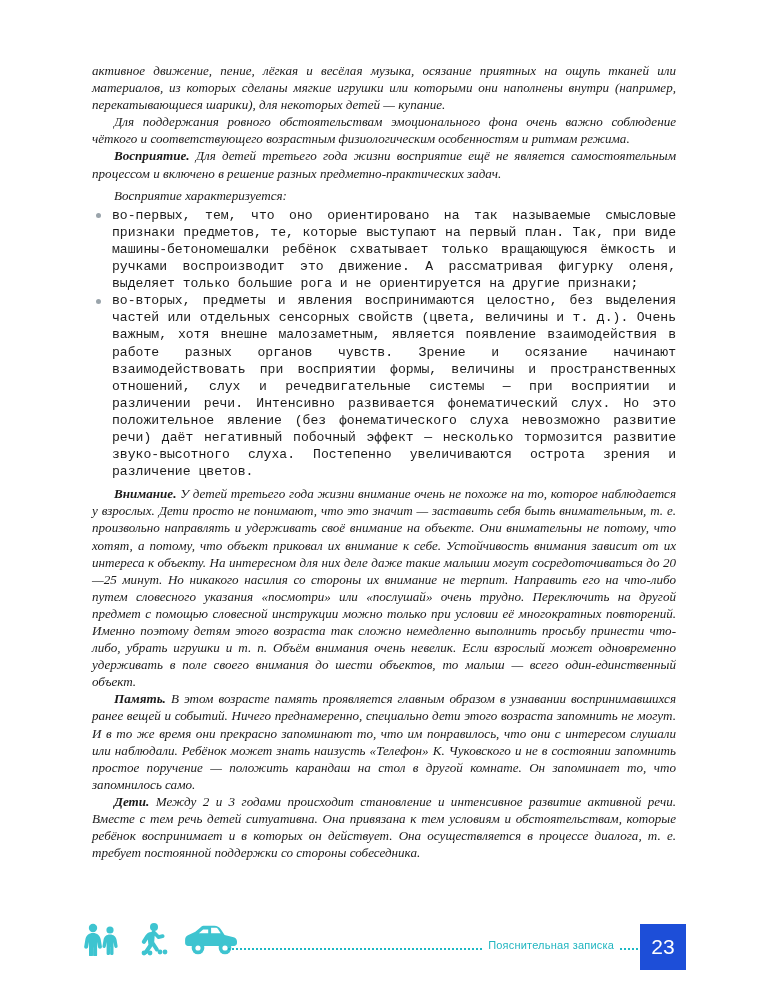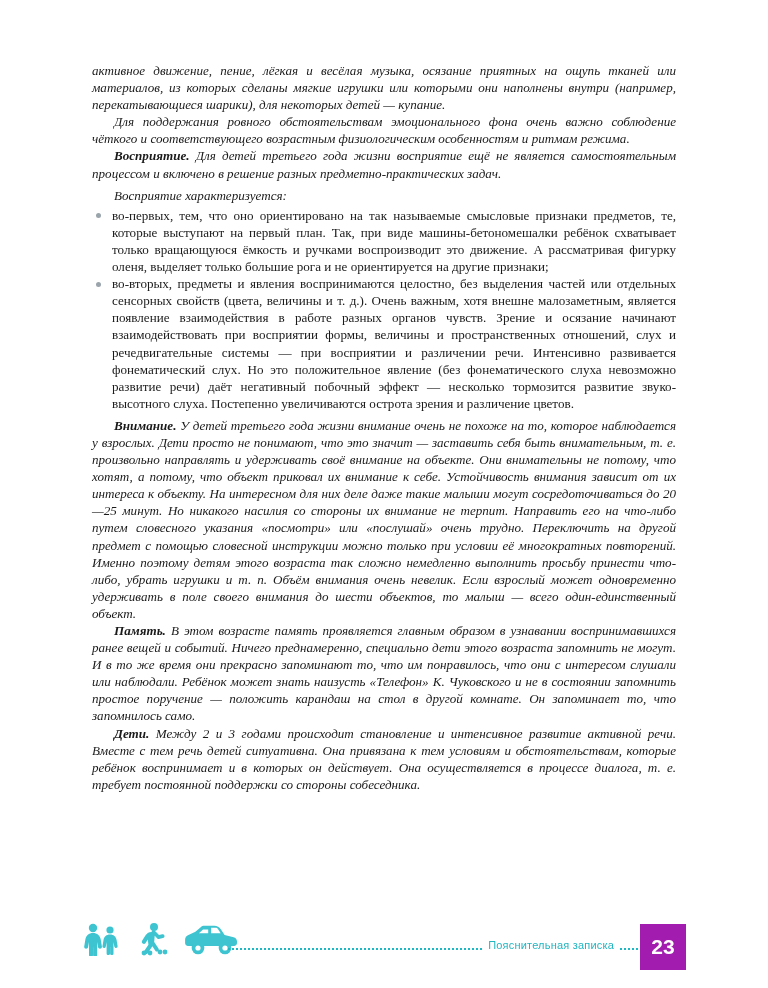--- a/index.html
+++ b/index.html
@@ -55,20 +55,21 @@
     width: 5px;
     height: 5px;
     border-radius: 50%;
     background: #9aa4ab;
   }
   .bullet-text {
     flex: 1 1 auto;
     font-size: 13.1px;
     line-height: 17.1px;
     text-align: justify;
+    font-family: Liberation Mono, monospace;
   }
   .spacer-sm { height: 5px; }
   .spacer-xs { height: 3px; }
 
   
   .footer {
     position: absolute;
     left: 0;
     bottom: 0;
     width: 728px;
@@ -100,25 +101,25 @@
     background: #ffffff;
     padding: 0 6px;
     letter-spacing: 0.2px;
   }
   .page-number-box {
     position: absolute;
     right: 42px;
     top: 12px;
     width: 46px;
     height: 46px;
-    background: #a21caf;
+    background: #1d4ed8;
     color: #ffffff;
     font-family: "Liberation Sans", sans-serif;
     font-size: 21px;
-    font-weight: bold;
+    font-weight: normal;
     display: flex;
     align-items: center;
     justify-content: center;
   }
   .icon-svg { display: block; }
 </style>
 </head>
 <body>
 
 <div class="page">

